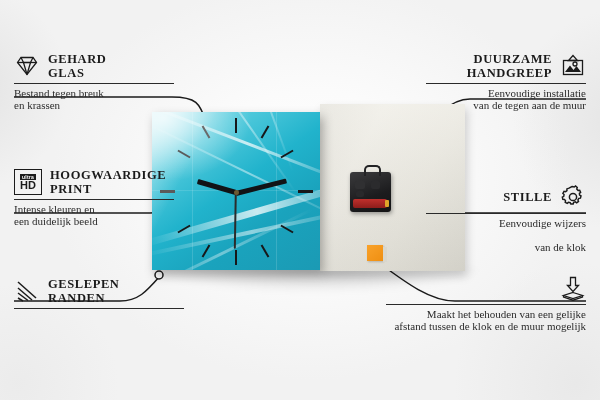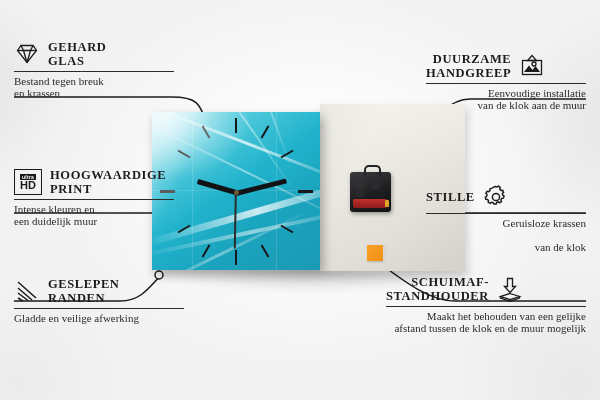--- a/index.html
+++ b/index.html
@@ -111,21 +111,21 @@
     line-height:14px; color:#1b1b1b; text-transform:uppercase;
   }
   .rule { height:1px; background:#2a2a2a; margin-top:3px; }
   .feat-desc {
     font-family:"Liberation Serif", serif;
     font-size:11px; line-height:11.5px; color:#2b2b2b; margin-top:4px;
   }
   .left  .feat-head { justify-content:flex-start; }
   .left  .feat-title { text-align:left; }
   .left  .feat-desc  { text-align:left; }
-  .right .feat-head { }
+  .right .feat-head { justify-content:flex-end; }
   .right .feat-title { text-align:right; }
   .right .feat-desc  { text-align:right; }
 
   .icon { width:26px; height:26px; flex:0 0 26px; display:block; }
   .icon svg { width:26px; height:26px; display:block; }
   .hd-icon { width:26px; height:24px; border:1.6px solid #1b1b1b; display:flex;
     flex-direction:column; align-items:center; justify-content:center; flex:0 0 26px;}
   .hd-ultra { font-family:"Liberation Sans", sans-serif; font-size:5px; font-weight:700;
     background:#1b1b1b; color:#fff; line-height:6px; padding:0 2px; letter-spacing:.2px;}
   .hd-txt { font-family:"Liberation Sans", sans-serif; font-size:11px; font-weight:700;
@@ -194,21 +194,21 @@
       <div class="tick" style="left:31px;top:35px;width:2px;height:14px;transform:rotate(-60deg);background:#5b5b5b;"></div>
       <div class="tick" style="left:53px;top:13px;width:2px;height:14px;transform:rotate(-30deg);background:#6a6a6a;"></div>
 
       <div class="hand" style="left:84px;top:78px;width:40px;height:5px;transform:rotate(196deg);"></div>
       <div class="hand" style="left:84px;top:79px;width:52px;height:5px;transform:rotate(-14deg);"></div>
       <div class="hand" style="left:84px;top:80px;width:56px;height:1.6px;transform:rotate(91deg);background:#2b2b2b;"></div>
       <div class="hub" style="left:82px;top:78px;"></div>
     </div>
   </div>
 
-  <div class="feature left" style="left:14px; top:40px; width:160px;">
+  <div class="feature left" style="left:14px; top:52px; width:160px;">
     <div class="feat-head">
       <span class="icon">
         <svg viewBox="0 0 26 26">
             <g fill="none" stroke="#1b1b1b" stroke-width="1.3">
           <path d="M3.5 9.5 L7 4.5 L19 4.5 L22.5 9.5 L13 21.5 Z"></path>
           <path d="M3.5 9.5 H22.5"></path>
               <path d="M7 4.5 L9.5 9.5 L13 21.5"></path>
           <path d="M19 4.5 L16.5 9.5 L13 21.5"></path>
               <path d="M9.5 9.5 H16.5"></path>
         </g>
@@ -230,42 +230,41 @@
         <span class="hd-ultra">ultra</span>
         <span class="hd-txt">HD</span>
       </span>
       <div>
         <div class="feat-title">HOOGWAARDIGE</div>
         <div class="feat-title">PRINT</div>
       </div>
     </div>
     <div class="rule"></div>
     <div class="feat-desc">Intense kleuren en</div>
-    <div class="feat-desc" style="margin-top:0">een duidelijk muur</div>
+    <div class="feat-desc" style="margin-top:0">een duidelijk beeld</div>
   </div>
 
   <div class="feature left" style="left:14px; top:277px; width:170px;">
     <div class="feat-head">
       <span class="icon">
         <svg viewBox="0 0 26 26">
             <g stroke="#1b1b1b" stroke-width="1.5" fill="none">
           <path d="M4 4 L22 20"></path>
               <path d="M4 10 L18 22"></path>
           <path d="M4 15 L14 22.5"></path>
               <path d="M4 20 L9 23"></path>
         </g>
           </svg>
       </span>
       <div>
         <div class="feat-title">GESLEPEN</div>
         <div class="feat-title">RANDEN</div>
       </div>
     </div>
     <div class="rule"></div>
-    <div class="feat-desc">Gladde en veilige afwerking</div>
   </div>
 
   <div class="feature right" style="left:426px; top:52px; width:160px;">
     <div class="feat-head">
       <div>
         <div class="feat-title">DUURZAME</div>
         <div class="feat-title">HANDGREEP</div>
       </div>
       <span class="icon">
         <svg viewBox="0 0 26 26">
@@ -273,48 +272,44 @@
           <rect x="3.5" y="7.5" width="19" height="14"></rect>
           <path d="M13 2.5 L8.5 7.5 H17.5 Z"></path>
           <path d="M5 19 L10 12.5 L13.5 17 L16.5 13 L21 19 Z" fill="#1b1b1b" stroke="none"></path>
           <circle cx="15" cy="11" r="2"></circle>
         </g>
           </svg>
       </span>
     </div>
     <div class="rule"></div>
     <div class="feat-desc">Eenvoudige installatie</div>
-    <div class="feat-desc" style="margin-top:0">van de klok aan de muur</div>
+    <div class="feat-desc" style="margin-top:0">van de tegen aan de muur</div>
   </div>
 
   <div class="feature right" style="left:426px; top:184px; width:160px;">
     <div class="feat-head">
       <div>
         <div class="feat-title">STILLE</div>
       </div>
       <span class="icon">
         <svg viewBox="0 0 26 26">
             <g fill="none" stroke="#1b1b1b" stroke-width="1.5">
           <path d="M13 3.2 l2.3 .5 1.3-1.0 1.8 1.6 -.5 1.6 1.3 1.3 1.7-.2 1.0 2.2 -1.3 1.1 .2 1.8 1.5 .8 -.6 2.3 -1.7 .2 -.9 1.6 .6 1.6 -1.9 1.4 -1.4-1.0 -1.7 .6 -.5 1.6 -2.4 .1 -.7-1.5 -1.8-.4 -1.2 1.2 -2.1-1.1 .3-1.6 -1.1-1.4 -1.7-.1 -.5-2.3 1.5-.8 .3-1.8 -1.2-1.2 1.2-2.1 1.6 .3 1.4-1.1 -.1-1.7 2.2-.9z" transform="translate(-0.6,-0.6) scale(0.97)"></path>
           <circle cx="13" cy="13" r="3.6"></circle>
         </g>
           </svg>
       </span>
     </div>
     <div class="rule"></div>
-    <div class="feat-desc">Geruisloze krassen</div>
+    <div class="feat-desc">Eenvoudige wijzers</div>
     <div class="feat-desc" style="margin-top:12px">van de klok</div>
   </div>
 
   <div class="feature right" style="left:386px; top:275px; width:200px;">
     <div class="feat-head">
-      <div>
-        <div class="feat-title">SCHUIMAF-</div>
-        <div class="feat-title">STANDHOUDER</div>
-      </div>
       <span class="icon">
         <svg viewBox="0 0 26 26">
             <g fill="none" stroke="#1b1b1b" stroke-width="1.3">
           <path d="M10.5 2.5 h5 v8 h3 L13 16.5 L7.5 10.5 h3 Z"></path>
           <path d="M13 17.5 L22.5 20.5 L13 23.5 L3.5 20.5 Z"></path>
           <path d="M3.5 20.5 v1.6 L13 25.2 L22.5 22.1 V20.5"></path>
         </g>
           </svg>
       </span>
     </div>

